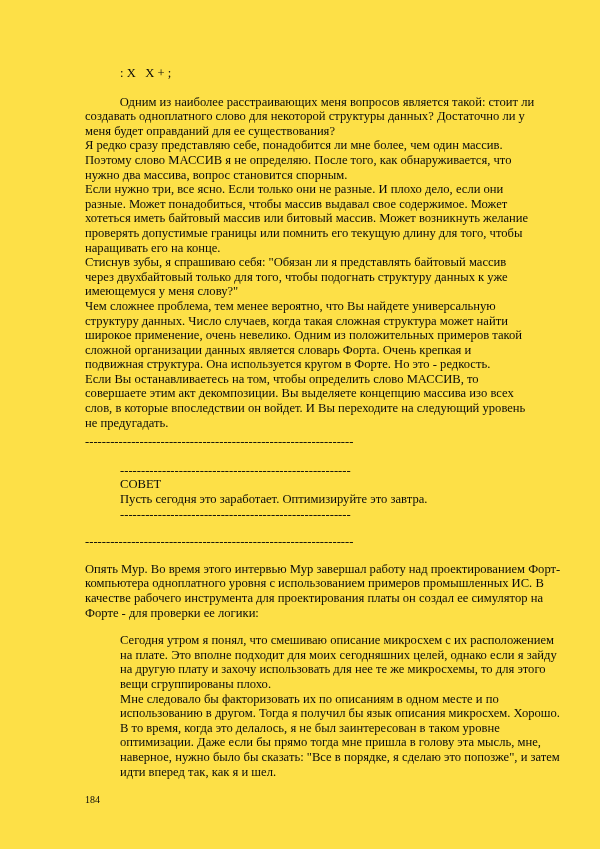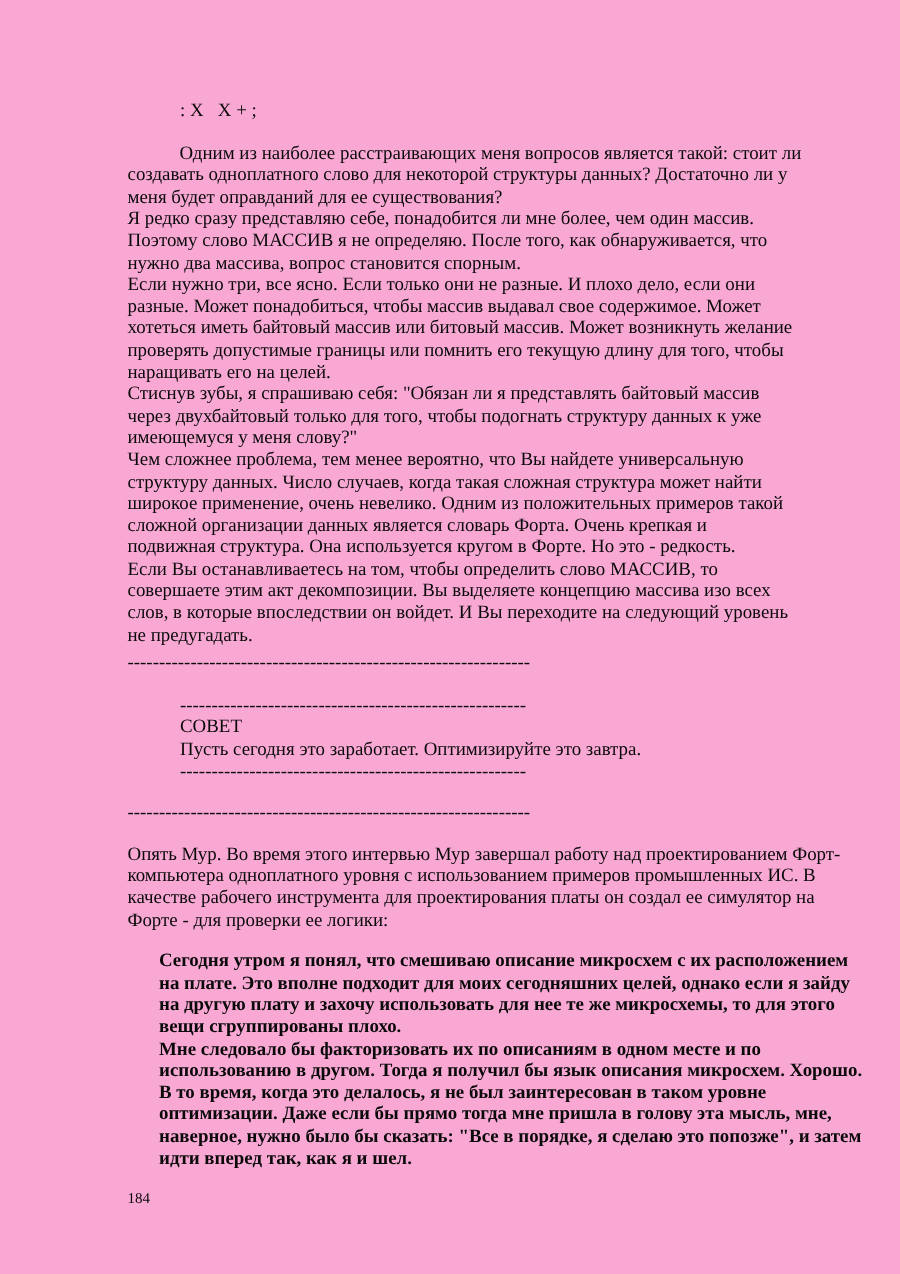--- a/index.html
+++ b/index.html
@@ -7,21 +7,21 @@
   body {
     width: 600px;
     height: 849px;
     background: #e8e8e8;
     font-family: "Liberation Serif", "DejaVu Serif", serif;
   }
   .page {
     position: relative;
     width: 600px;
     height: 849px;
-    background: #f9a8d4;
+    background: #fde047;
     overflow: hidden;
     color: #0a0a0a;
     padding-left: 40px;
   }
   .content {
     position: absolute;
     left: 85px;
     top: 66px;
     width: 470px;
     font-size: 12.6px;
@@ -33,21 +33,21 @@
   }
   .code-line {
     margin: 0 0 14px 35px;
     white-space: pre;
   }
   .text-block { margin: 0; }
   .sep-top { margin-top: 4px; }
   .tip-block { margin-top: 14px; margin-left: 35px; }
   .sep-bottom { margin-top: 13px; }
   .moore { margin-top: 13px; }
-  .quote-block { margin-top: 13px; margin-left: 21px; font-weight: bold; }
+  .quote-block { margin-top: 13px; margin-left: 35px; }
   .page-number {
     position: absolute;
     left: 85px;
     top: 794px;
     font-size: 10px;
   }
 </style>
 </head>
 <body>
 
@@ -60,21 +60,21 @@
         <div class="line">           Одним из наиболее расстраивающих меня вопросов является такой: стоит ли</div>
         <div class="line">создавать одноплатного слово для некоторой структуры данных? Достаточно ли у</div>
         <div class="line">меня будет оправданий для ее существования?</div>
         <div class="line">Я редко сразу представляю себе, понадобится ли мне более, чем один массив.</div>
         <div class="line">Поэтому слово МАССИВ я не определяю. После того, как обнаруживается, что</div>
         <div class="line">нужно два массива, вопрос становится спорным.</div>
         <div class="line">Если нужно три, все ясно. Если только они не разные. И плохо дело, если они</div>
         <div class="line">разные. Может понадобиться, чтобы массив выдавал свое содержимое. Может</div>
         <div class="line">хотеться иметь байтовый массив или битовый массив. Может возникнуть желание</div>
         <div class="line">проверять допустимые границы или помнить его текущую длину для того, чтобы</div>
-        <div class="line">наращивать его на целей.</div>
+        <div class="line">наращивать его на конце.</div>
         <div class="line">Стиснув зубы, я спрашиваю себя: "Обязан ли я представлять байтовый массив</div>
         <div class="line">через двухбайтовый только для того, чтобы подогнать структуру данных к уже</div>
         <div class="line">имеющемуся у меня слову?"</div>
         <div class="line">Чем сложнее проблема, тем менее вероятно, что Вы найдете универсальную</div>
         <div class="line">структуру данных. Число случаев, когда такая сложная структура может найти</div>
         <div class="line">широкое применение, очень невелико. Одним из положительных примеров такой</div>
         <div class="line">сложной организации данных является словарь Форта. Очень крепкая и</div>
         <div class="line">подвижная структура. Она используется кругом в Форте. Но это - редкость.</div>
         <div class="line">Если Вы останавливаетесь на том, чтобы определить слово МАССИВ, то</div>
         <div class="line">совершаете этим акт декомпозиции. Вы выделяете концепцию массива изо всех</div>

